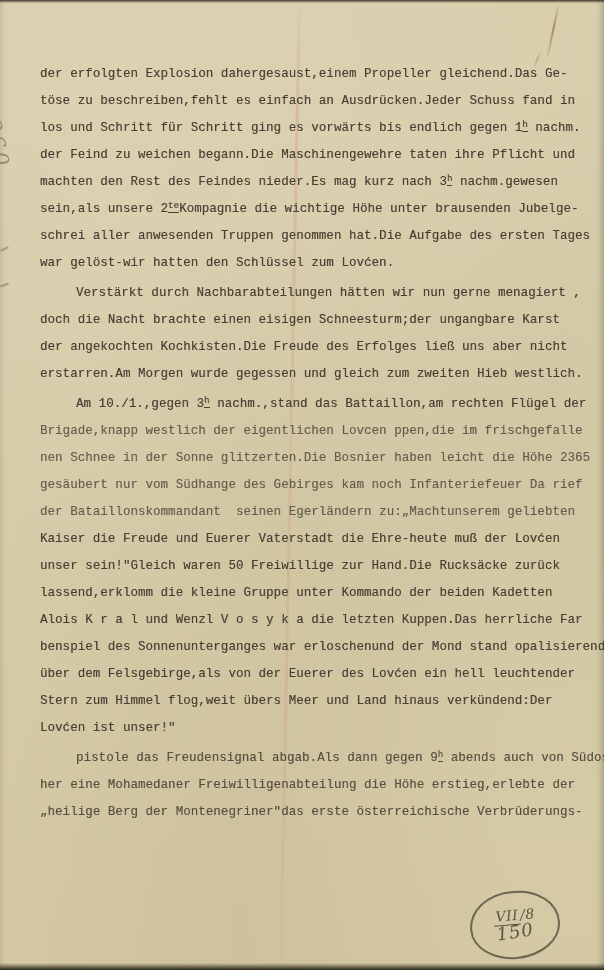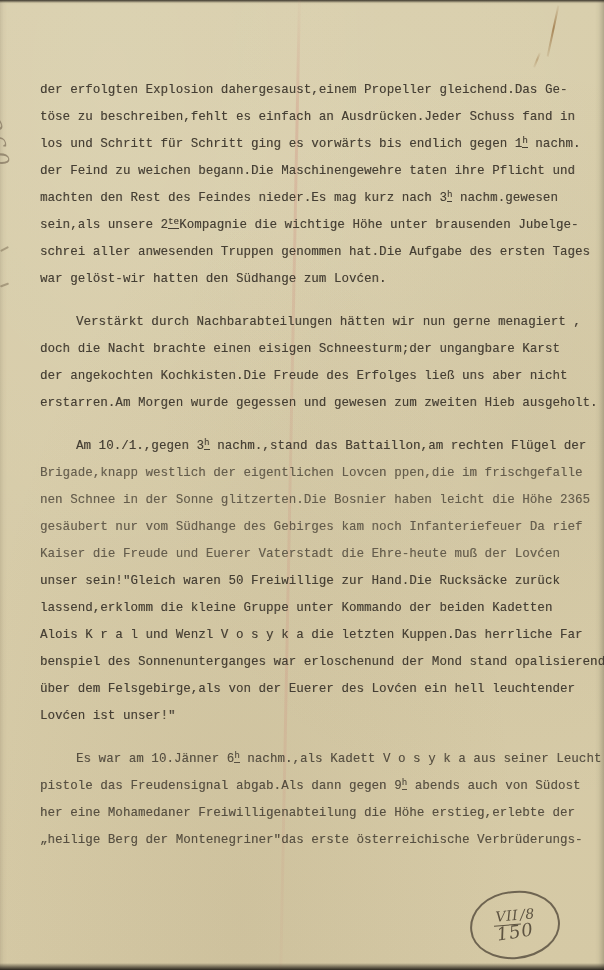--- a/index.html
+++ b/index.html
@@ -37,21 +37,21 @@
     transform:rotate(1.1deg);transform-origin:top center;
     pointer-events:none;
   }
   .text-block{
     position:absolute;left:40px;top:61px;width:541px;
     font-size:12.4px;line-height:27px;
     color:#453f34;
     letter-spacing:0.1px;
     text-shadow:0.4px 0.3px 0.5px rgba(80,68,55,0.45);
   }
-  .paragraph{margin:16px 0 3px 0;}
+  .paragraph{margin:0 0 3px 0;}
   .paragraph.indent .line:first-child{text-indent:36px;}
   .line{white-space:pre;}
   
   .paragraph:nth-of-type(3) .line:nth-child(n+2):nth-child(-n+5){opacity:0.78;}
   .paragraph:nth-of-type(4) .line{opacity:0.88;}
   sup{
     font-size:9px;line-height:0;vertical-align:4px;
     border-bottom:1px solid currentColor;padding-bottom:1px;
   }
   .margin-note{
@@ -108,43 +108,44 @@
   <div class="text-block">
 
   <div class="paragraph">
         <div class="line">der erfolgten Explosion dahergesaust,einem Propeller gleichend.Das Ge-</div>
         <div class="line">töse zu beschreiben,fehlt es einfach an Ausdrücken.Jeder Schuss fand in</div>
         <div class="line">los und Schritt für Schritt ging es vorwärts bis endlich gegen 1<sup>h</sup> nachm.</div>
         <div class="line">der Feind zu weichen begann.Die Maschinengewehre taten ihre Pflicht und</div>
         <div class="line">machten den Rest des Feindes nieder.Es mag kurz nach 3<sup>h</sup> nachm.gewesen</div>
         <div class="line">sein,als unsere 2<sup>te</sup>Kompagnie die wichtige Höhe unter brausenden Jubelge-</div>
         <div class="line">schrei aller anwesenden Truppen genommen hat.Die Aufgabe des ersten Tages</div>
-        <div class="line">war gelöst-wir hatten den Südhange zum Lovćen.</div>
+        <div class="line">war gelöst-wir hatten den Schlüssel zum Lovćen.</div>
       </div>
       <div class="paragraph indent">
         <div class="line">Verstärkt durch Nachbarabteilungen hätten wir nun gerne menagiert ,</div>
         <div class="line">doch die Nacht brachte einen eisigen Schneesturm;der ungangbare Karst</div>
         <div class="line">der angekochten Kochkisten.Die Freude des Erfolges ließ uns aber nicht</div>
-        <div class="line">erstarren.Am Morgen wurde gegessen und gewesen zum zweiten Hieb ausgeholt.</div>
+        <div class="line">erstarren.Am Morgen wurde gegessen und gleich zum zweiten Hieb westlich.</div>
       </div>
       <div class="paragraph indent">
         <div class="line">Am 10./1.,gegen 3<sup>h</sup> nachm.,stand das Battaillon,am rechten Flügel der</div>
         <div class="line">Brigade,knapp westlich der eigentlichen Lovcen ppen,die im frischgefalle</div>
         <div class="line">nen Schnee in der Sonne glitzerten.Die Bosnier haben leicht die Höhe 2365</div>
         <div class="line">gesäubert nur vom Südhange des Gebirges kam noch Infanteriefeuer Da rief</div>
+        <div class="line">der Bataillonskommandant  seinen Egerländern zu:„Machtunserem geliebten</div>
         <div class="line">Kaiser die Freude und Euerer Vaterstadt die Ehre-heute muß der Lovćen</div>
         <div class="line">unser sein!"Gleich waren 50 Freiwillige zur Hand.Die Rucksäcke zurück</div>
         <div class="line">lassend,erklomm die kleine Gruppe unter Kommando der beiden Kadetten</div>
         <div class="line">Alois K r a l und Wenzl V o s y k a die letzten Kuppen.Das herrliche Far</div>
         <div class="line">benspiel des Sonnenunterganges war erloschenund der Mond stand opalisierend</div>
         <div class="line">über dem Felsgebirge,als von der Euerer des Lovćen ein hell leuchtender</div>
+        <div class="line">Stern zum Himmel flog,weit übers Meer und Land hinaus verkündend:Der</div>
         <div class="line">Lovćen ist unser!"</div>
       </div>
       <div class="paragraph indent">
-        <div class="line">Es war am 10.Jänner 6<sup>h</sup> nachm.,als Kadett V o s y k a aus seiner Leucht</div>
         <div class="line">pistole das Freudensignal abgab.Als dann gegen 9<sup>h</sup> abends auch von Südost</div>
         <div class="line">her eine Mohamedaner Freiwilligenabteilung die Höhe erstieg,erlebte der</div>
         <div class="line">„heilige Berg der Montenegriner"das erste österreichische Verbrüderungs-</div>
       </div>
     </div>
 
   <div class="stamp">
     <div class="stamp-top">
       <span class="numerator">VII</span><span>/8</span>
     </div>

